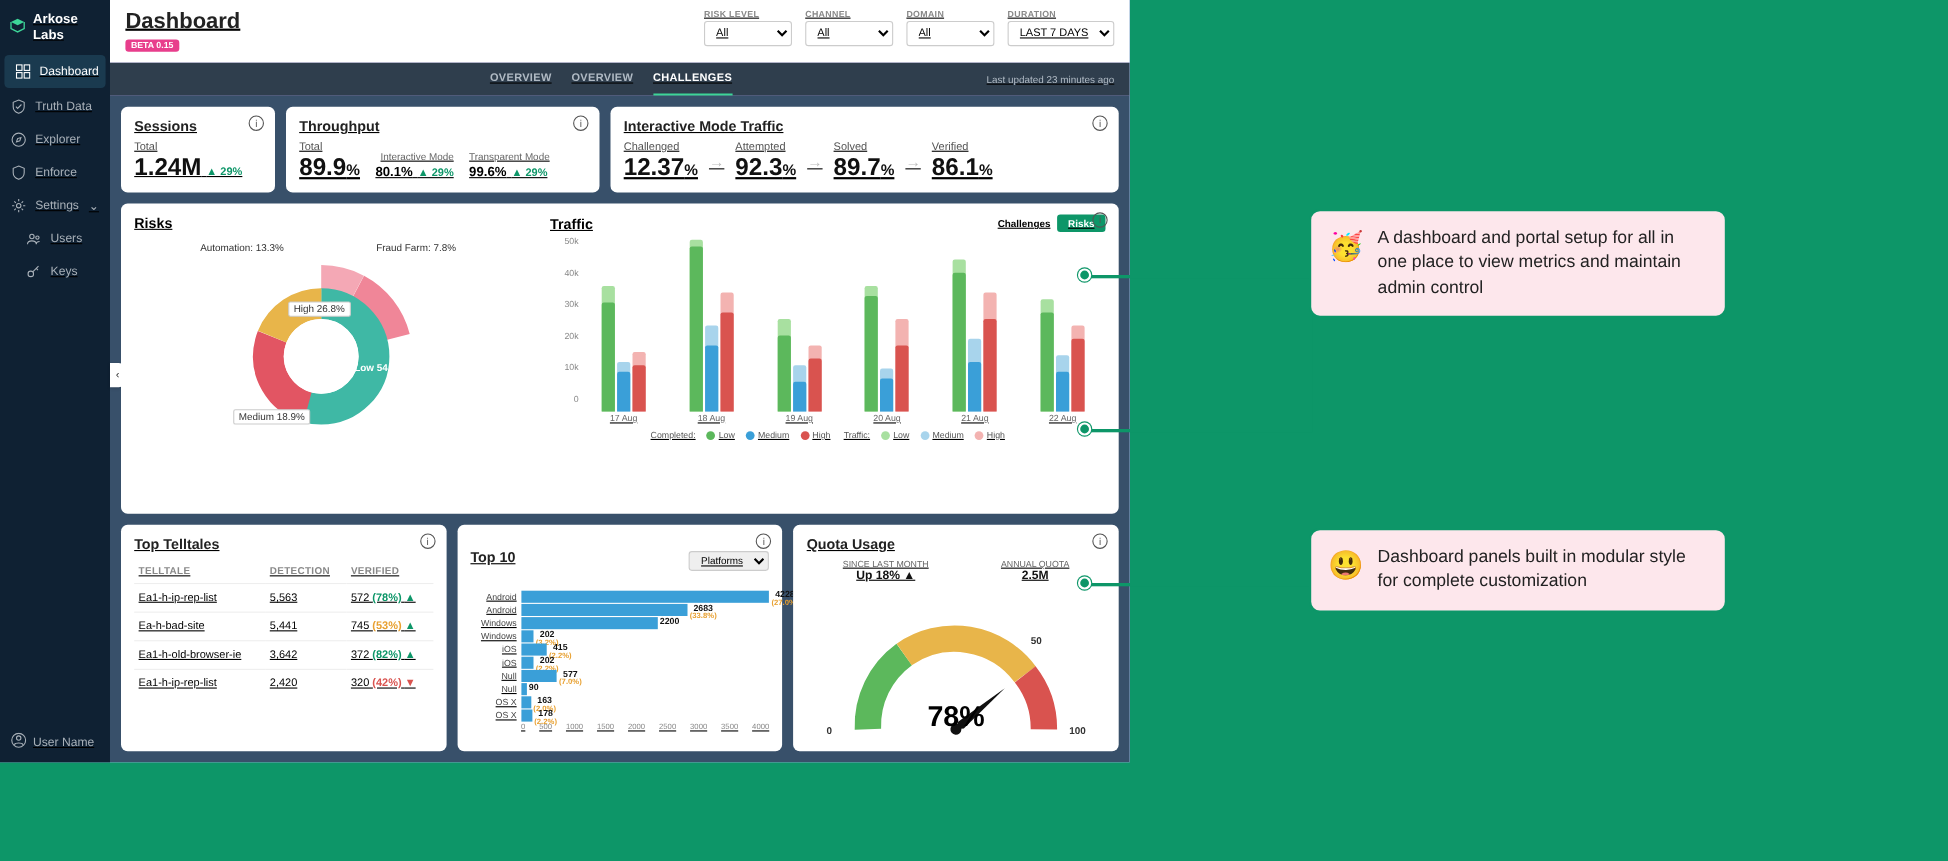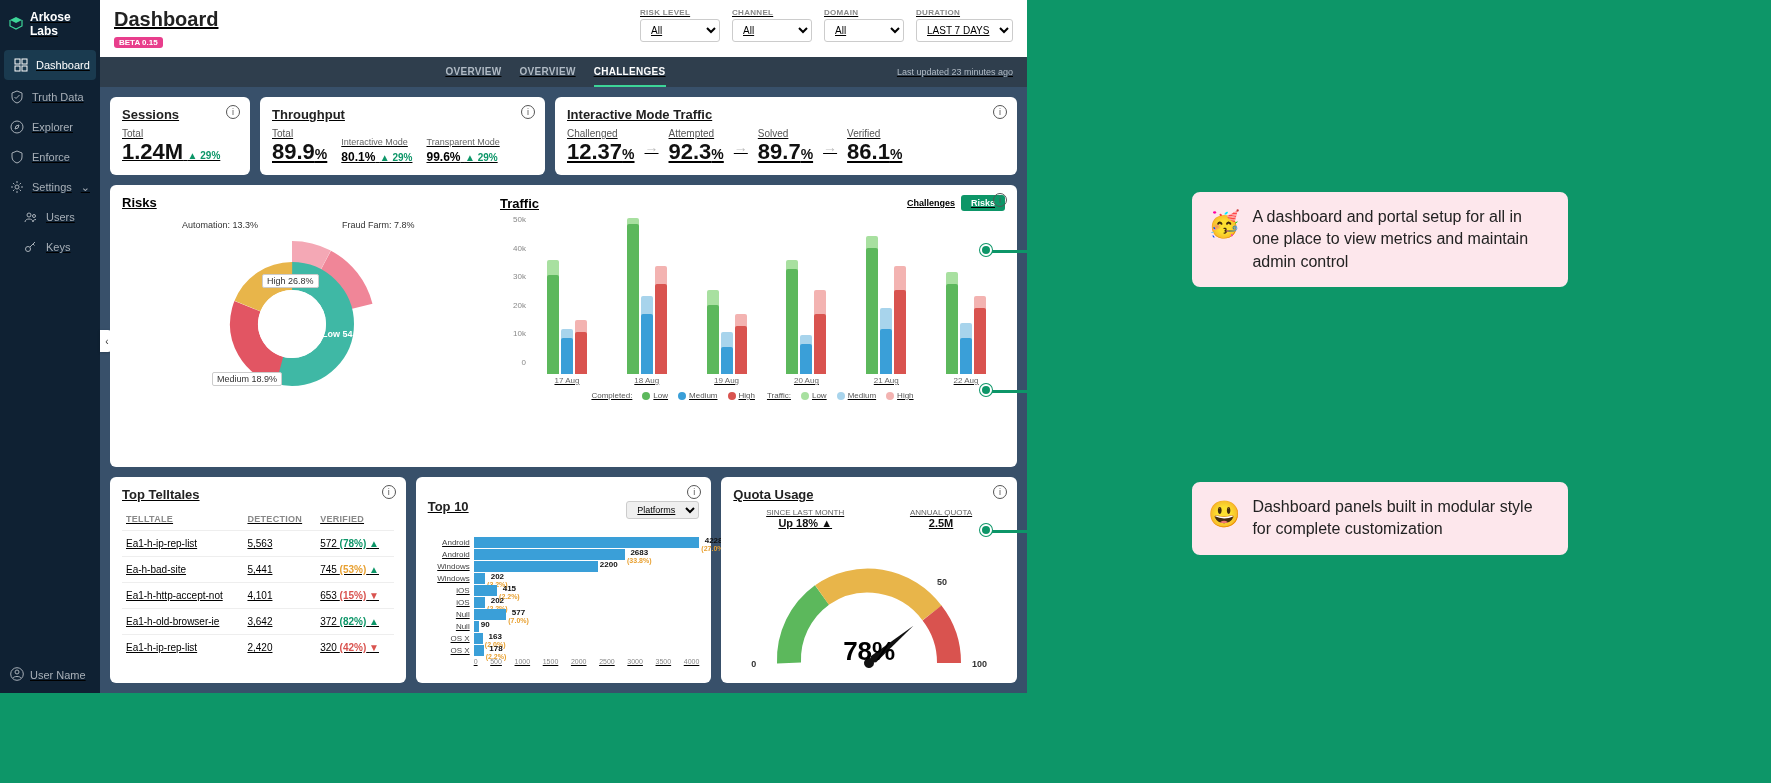--- a/index.html
+++ b/index.html
@@ -31,21 +31,21 @@
 .card { background: #fff; border-radius: 6px; padding: 10px 12px; position: relative; }
 .card-title { font-size: 13px; font-weight: 700; color: #222; margin-bottom: 6px; }
 .info-ic { position: absolute; top: 8px; right: 10px; width: 14px; height: 14px; border: 1.5px solid #555; border-radius: 50%; font-size: 9px; display:flex; align-items:center; justify-content:center; color:#555; }
 .stat-label { font-size: 10px; color: #555; }
 .stat-value { font-size: 22px; font-weight: 800; color: #111; }
 .stat-value .pct { font-size: 14px; }
 .trend { font-size: 10px; color: #0d9668; font-weight: 600; }
 .sessions-card { width: 140px; }
 .throughput-card { flex: 0 0 285px; display:flex; flex-direction:column; }
 .throughput-row { display: flex; gap: 14px; align-items: flex-end; }
-.tp-sub { font-size: 9px; color: #666; }
+.tp-sub { font-size: 9px; color: #666; text-align: right; }
 .tp-val { font-size: 12px; font-weight: 700; }
 .imt-card { flex: 1; }
 .imt-row { display: flex; align-items: center; gap: 10px; }
 .imt-block { display: flex; flex-direction: column; }
 .arrow-sep { color: #bbb; font-size: 14px; }
 .risks-traffic { flex: 1; }
 .risks-section { display: flex; gap: 18px; }
 .risks-col { width: 360px; }
 .traffic-col { flex: 1; }
 .section-head { display: flex; align-items: center; font-size: 13px; font-weight: 700; margin-bottom: 4px; }
@@ -452,25 +452,20 @@
                   <td>Ea1-h-ip-rep-list</td>
                   <td>5,563</td>
                   <td>572 <span class="ver-pct" style="color:#0d9668">(78%)</span> <span class="tri-up">▲</span></td>
                 </tr>
                 <tr>
                   <td>Ea-h-bad-site</td>
                   <td>5,441</td>
                   <td>745 <span class="ver-pct" style="color:#e8a030">(53%)</span> <span class="tri-up">▲</span></td>
                 </tr>
                 <tr>
-                  <td>Ea1-h-http-accept-not</td>
-                  <td>4,101</td>
-                  <td>653 <span class="ver-pct" style="color:#d9534f">(15%)</span> <span class="tri-down">▼</span></td>
-                </tr>
-                <tr>
                   <td>Ea1-h-old-browser-ie</td>
                   <td>3,642</td>
                   <td>372 <span class="ver-pct" style="color:#0d9668">(82%)</span> <span class="tri-up">▲</span></td>
                 </tr>
                 <tr>
                   <td>Ea1-h-ip-rep-list</td>
                   <td>2,420</td>
                   <td>320 <span class="ver-pct" style="color:#d9534f">(42%)</span> <span class="tri-down">▼</span></td>
                 </tr>
               </tbody>

